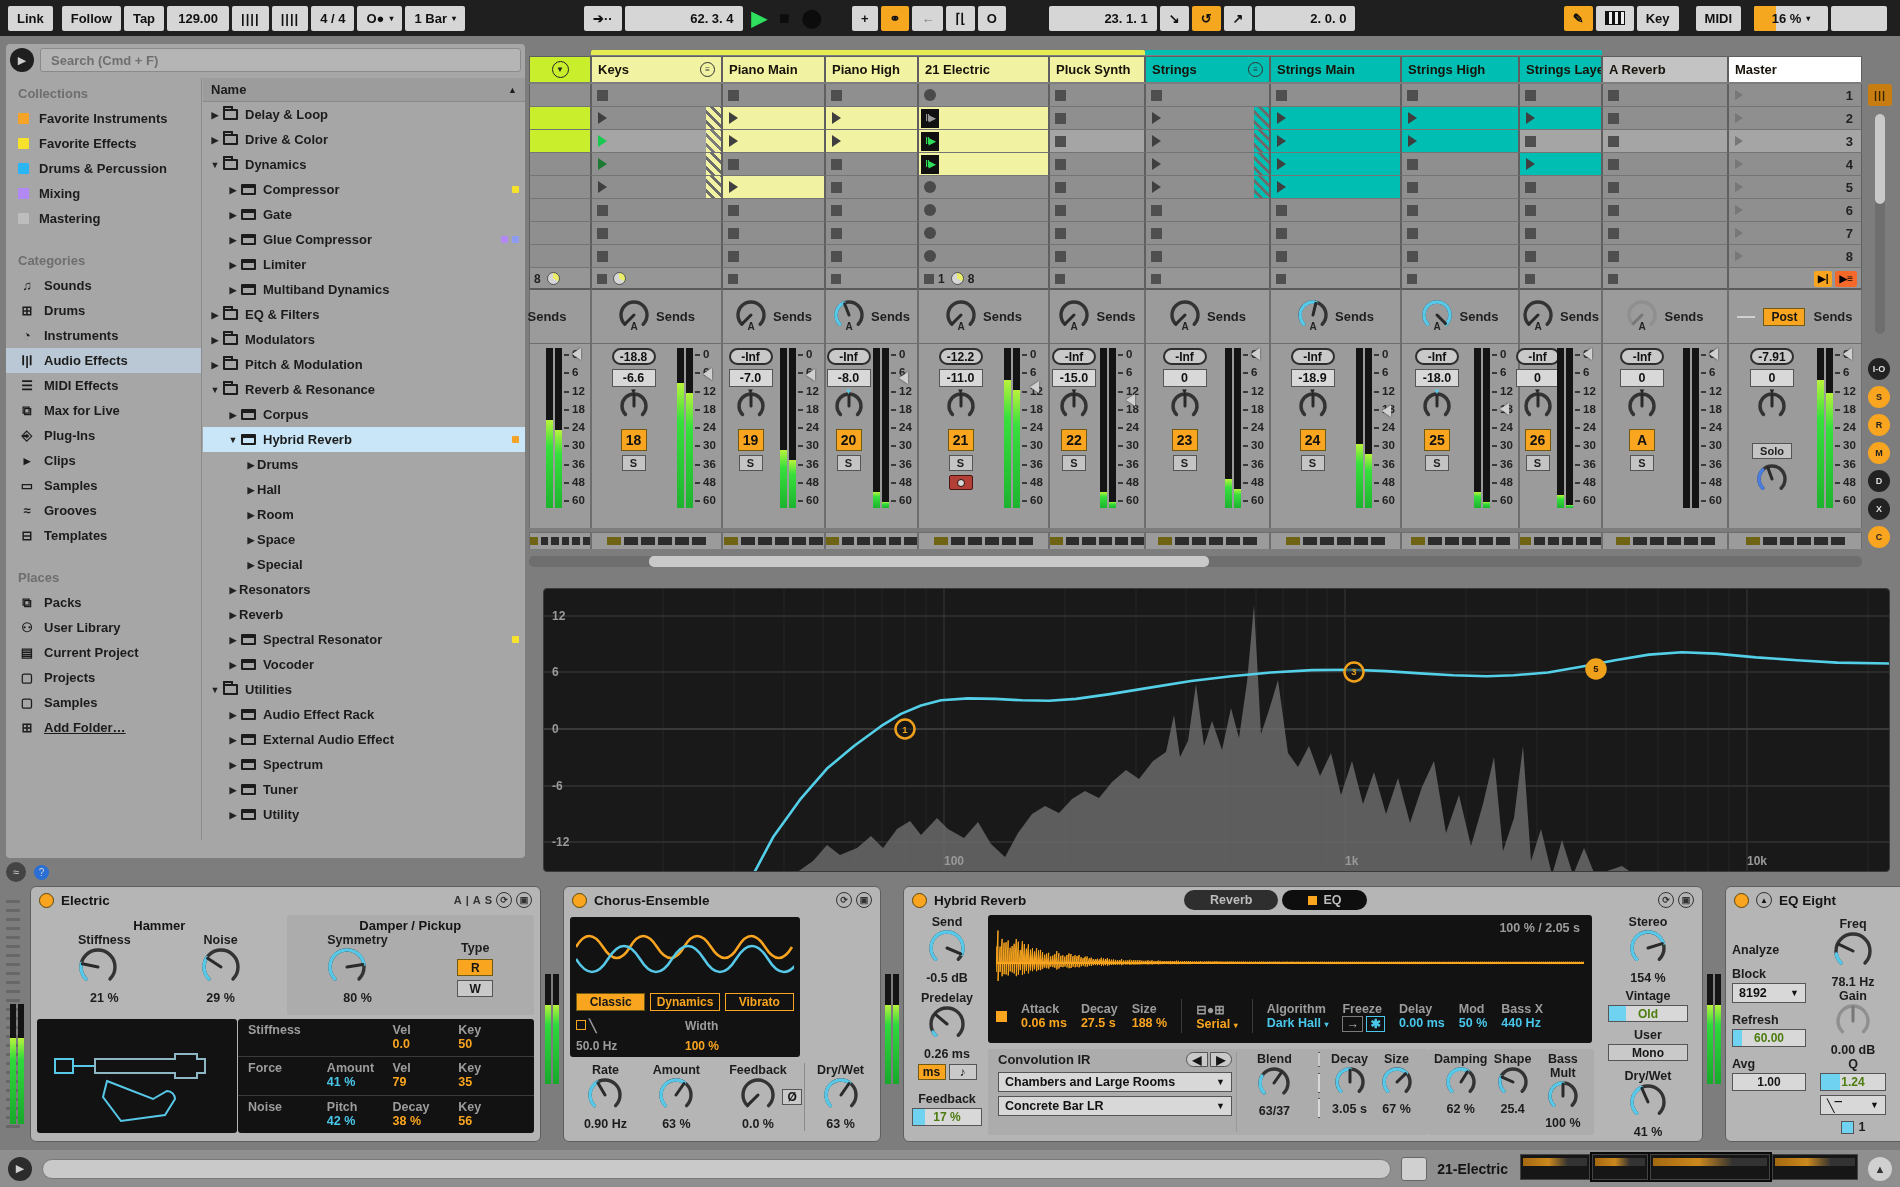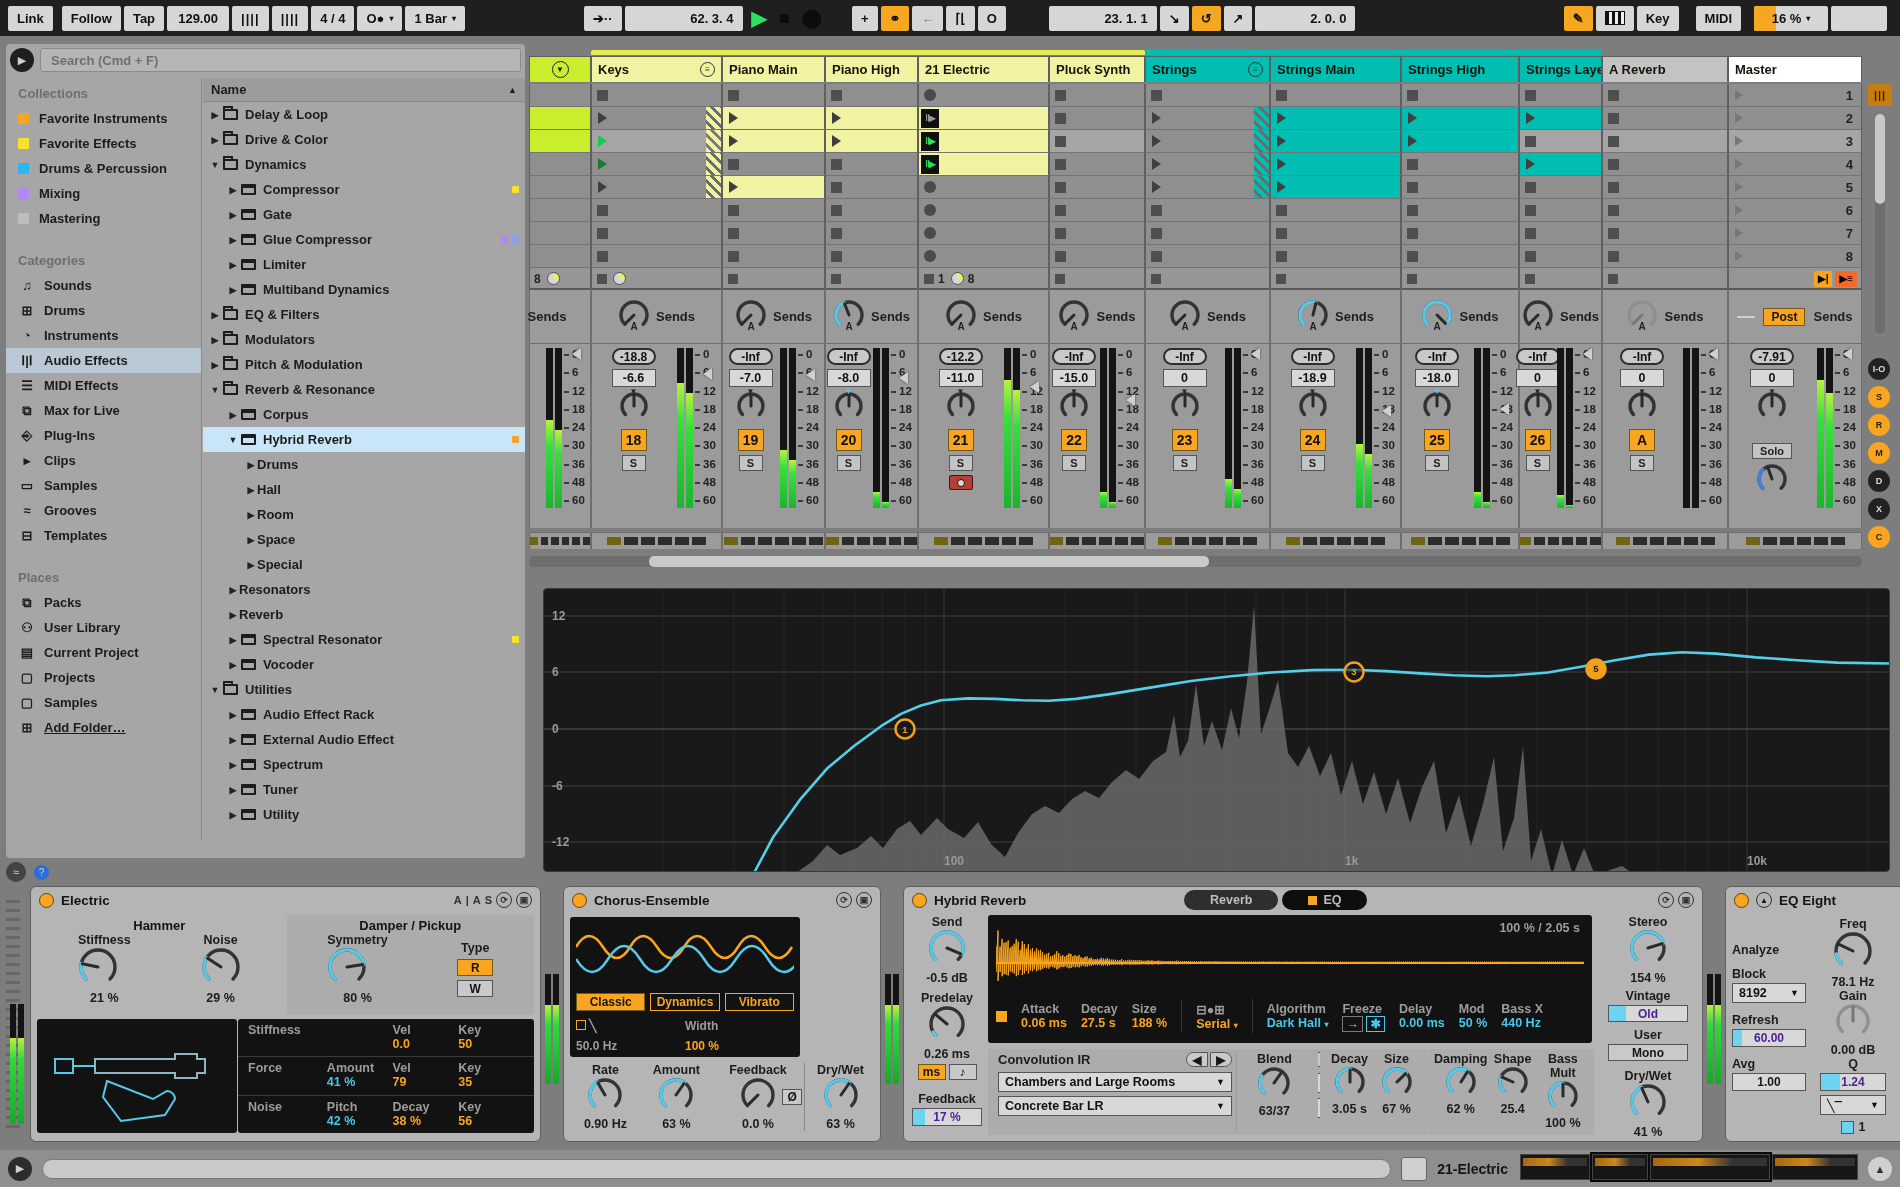--- a/index.html
+++ b/index.html
@@ -110,21 +110,21 @@
   .blackpanel{background:#121212;border-radius:3px;color:#9c9c9c;}
   .klabel{font-size:12.5px;font-weight:700;color:#1c1c1c;text-align:center;}
   .kvalue{font-size:12.5px;font-weight:700;color:#1c1c1c;text-align:center;}
   .ksec{background:#acacac;border-radius:3px;padding:3px 6px;}
   .ksec .ktitle{text-align:center;font-size:13px;font-weight:700;color:#141414;}
   .knob{display:inline-block;}
   .obtn{background:#f9a51f;border:1px solid #6e5a12;color:#161616;font-weight:700;font-size:12px;
      display:flex;align-items:center;justify-content:center;}
   .gbtn{background:#c9c9c9;border:1px solid #555;color:#161616;font-weight:700;font-size:12px;
      display:flex;align-items:center;justify-content:center;}
-  .cybox{background:#d8d8d8;border:1px solid #555;position:relative;font-size:12px;font-weight:700;color:#4c1d95;
+  .cybox{background:#d8d8d8;border:1px solid #555;position:relative;font-size:12px;font-weight:700;color:#4d7c0f;
      display:flex;align-items:center;justify-content:center;}
   .cybox i{position:absolute;left:0;top:0;bottom:0;background:#6fd2f0;}
   .cybox b{position:relative;font-style:normal;font-weight:700;}
   .mtab{height:20px;border-radius:10px;background:#0e0e0e;color:#bdbdbd;font-size:12.5px;font-weight:700;
      display:flex;align-items:center;justify-content:center;padding:0 26px;gap:6px;}
   .dselect{height:20px;background:#d8d8d8;border:1px solid #555;font-size:12.5px;font-weight:700;color:#111;
      display:flex;align-items:center;padding:0 6px;justify-content:space-between;}
   .orng{color:#f9a51f;}
   .cyn{color:#49c7ea;}
   .dim9{font-size:12.5px;font-weight:700;color:#9c9c9c;}

